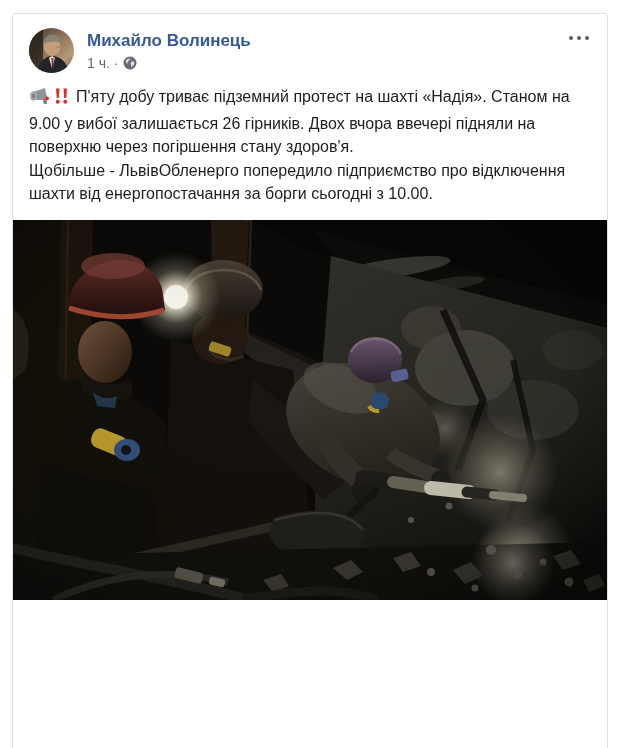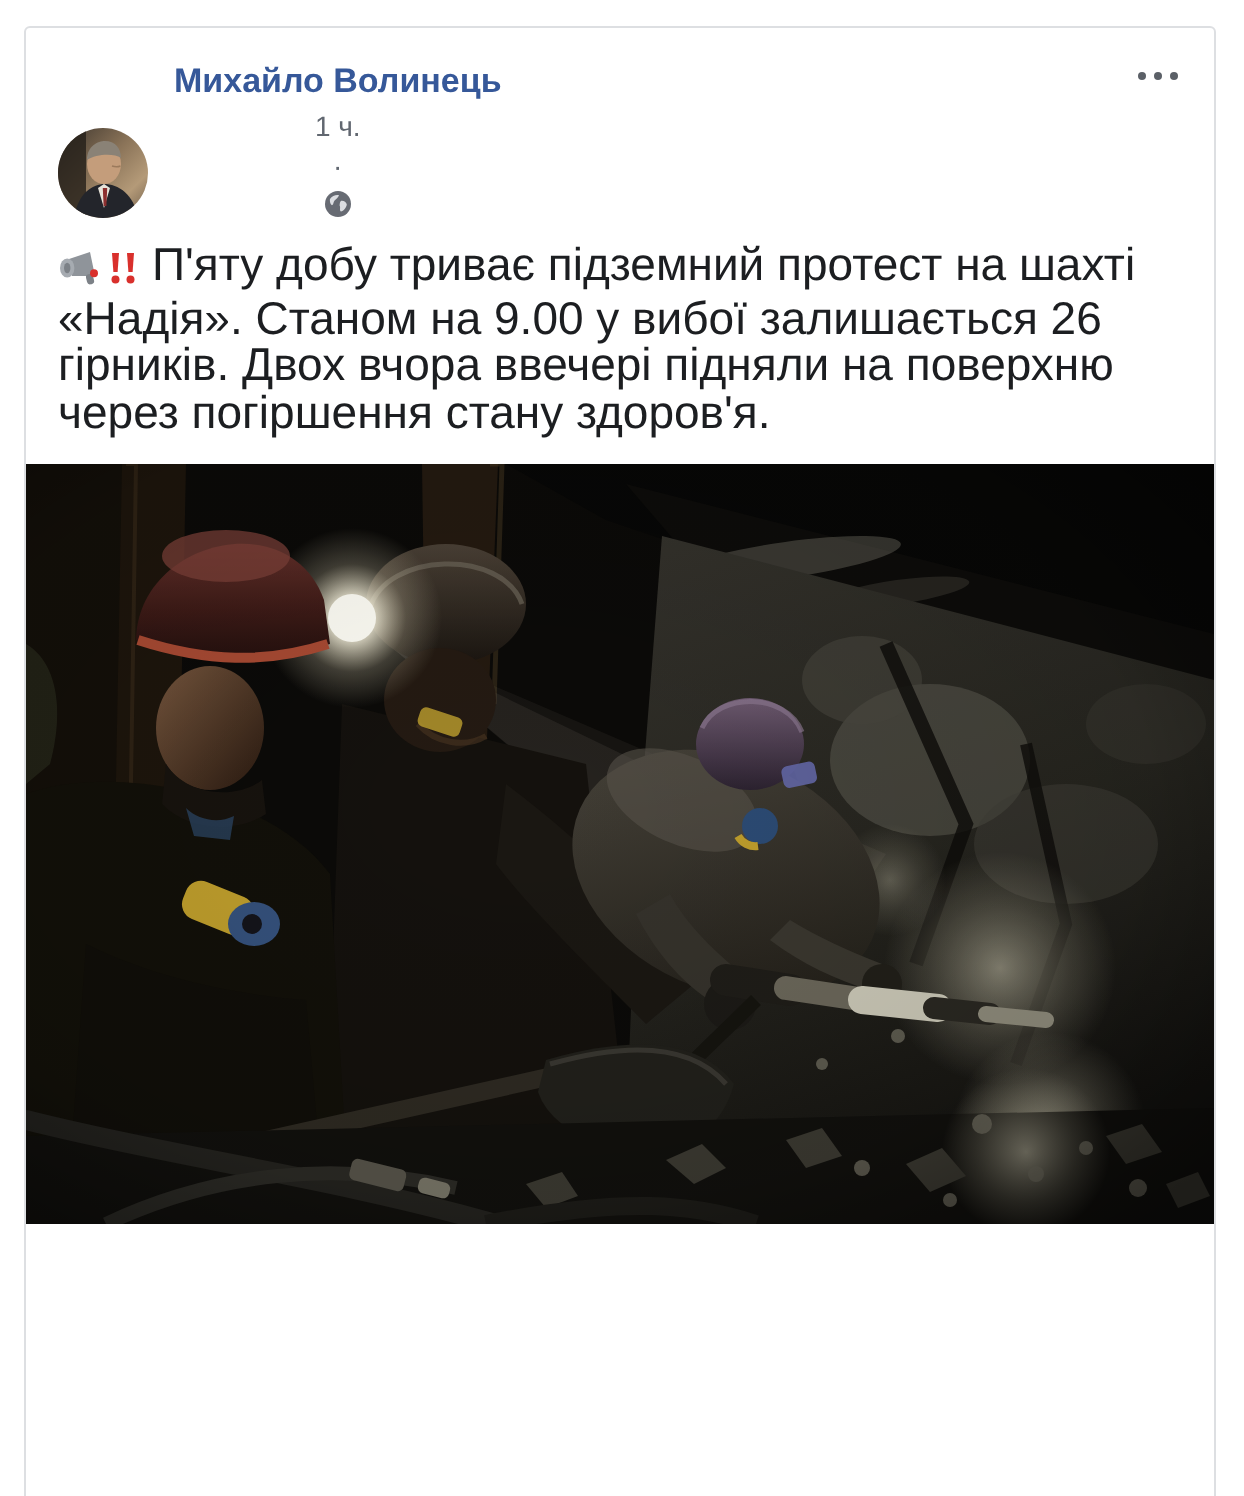--- a/index.html
+++ b/index.html
@@ -6,33 +6,33 @@
   html,body { width:622px; height:748px; overflow:hidden; background:#ffffff;
               font-family:"Liberation Sans", sans-serif; }
   .page { width:622px; height:748px; position:relative; background:#ffffff; }
 
   .post-card {
     position:absolute; left:12px; top:13px; width:596px; min-height:760px;
     background:#ffffff; border:1px solid #dddfe2; border-radius:3px 3px 0 0;
   }
 
   
-  .post-header { display:flex; align-items:flex-end; padding:14px 16px 8px 16px; position:relative; }
+  .post-header { display:flex; align-items:flex-start; padding:14px 16px 8px 16px; position:relative; }
   .avatar { width:45px; height:45px; border-radius:50%; overflow:hidden; flex:0 0 45px; cursor:pointer; }
   .avatar svg { display:block; }
   .header-info { margin-left:13px; padding-top:2px; }
   .author-name { color:#365899; font-size:17px; font-weight:bold; line-height:1.25; text-decoration:none; cursor:pointer; }
-  .meta-row { display:flex; align-items:center; gap:4px; margin-top:4px; color:#616770; font-size:14px;flex-direction:column; }
+  .meta-row { display:flex; align-items:center; gap:4px; margin-top:4px; color:#616770; font-size:14px; }
   .meta-row .sep { color:#616770; }
   .globe { width:14px; height:14px; display:inline-block; }
   .menu-dots { position:absolute; right:16px; top:16px; display:flex; gap:4px; padding:6px 2px; cursor:pointer; }
   .menu-dots i { width:4px; height:4px; border-radius:50%; background:#5b6067; display:block; }
 
   
-  .post-text { padding:4px 16px 0 16px; color:#1c1e21; font-size:23px; line-height:23.5px; }
+  .post-text { padding:4px 16px 0 16px; color:#1c1e21; font-size:16px; line-height:23.5px; }
   .post-text p { margin:0 0 12px 0; }
   .post-text p:last-child { margin-bottom:0; }
   .prefix-icons { display:inline-flex; align-items:center; gap:3px; vertical-align:-3px; margin-right:6px; }
 
   
   .post-photo { margin-top:14px; width:594px; height:380px; position:relative; overflow:hidden;
                 background:#0a0908; cursor:pointer; }
   .post-photo svg { display:block; }
 </style>
 </head>
@@ -97,20 +97,21 @@
           </span>
           <span>
             <svg width="17" height="18" viewBox="0 0 17 18">
               <path d="M3 1.5 L6.5 1.5 L5.8 11 L3.7 11 Z" fill="#d9302c"></path>
               <circle cx="4.75" cy="14.8" r="2" fill="#d9302c"></circle>
               <path d="M10.5 1.5 L14 1.5 L13.3 11 L11.2 11 Z" fill="#d9302c"></path>
               <circle cx="12.25" cy="14.8" r="2" fill="#d9302c"></circle>
             </svg>
           </span>
         </span><span>П'яту добу триває підземний протест на шахті «Надія». Станом на 9.00 у вибої залишається 26 гірників. Двох вчора ввечері підняли на поверхню через погіршення стану здоров'я.</span><br>
+        <span>Щобільше - ЛьвівОбленерго попередило підприємство про відключення шахти від енергопостачання за борги сьогодні з 10.00.</span>
       </p>
     </div>
 
     <div class="post-photo">
       <svg width="594" height="380" viewBox="0 0 594 380">
         <defs>
           <linearGradient id="gRock" x1="0" y1="0" x2="0.3" y2="1">
             <stop offset="0" stop-color="#34322c"></stop>
               <stop offset="0.55" stop-color="#26251f"></stop>
               <stop offset="1" stop-color="#141310"></stop>

